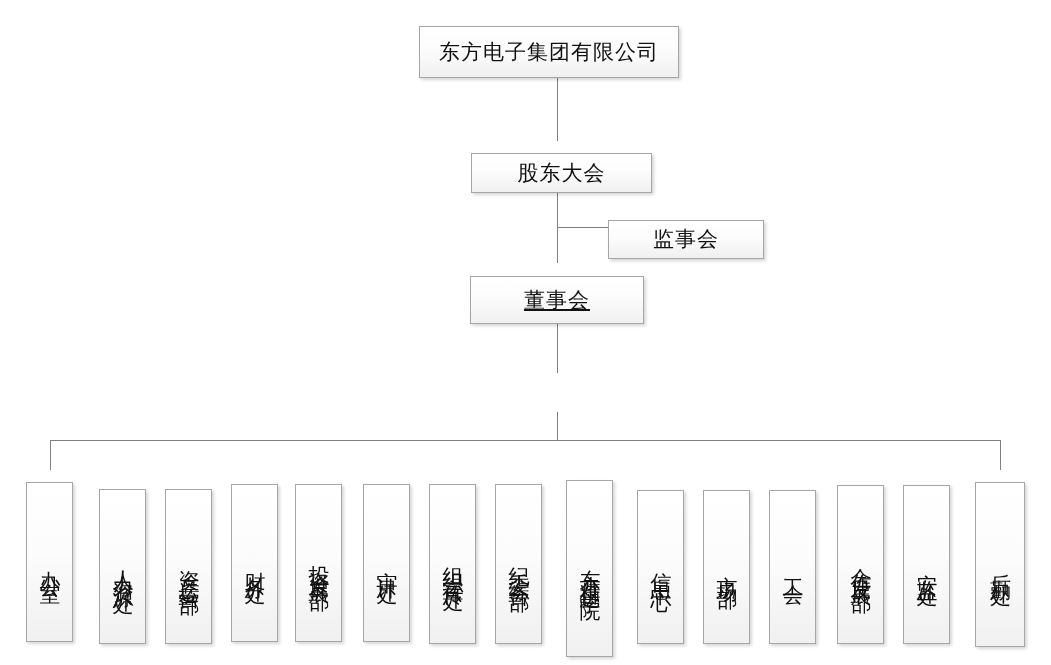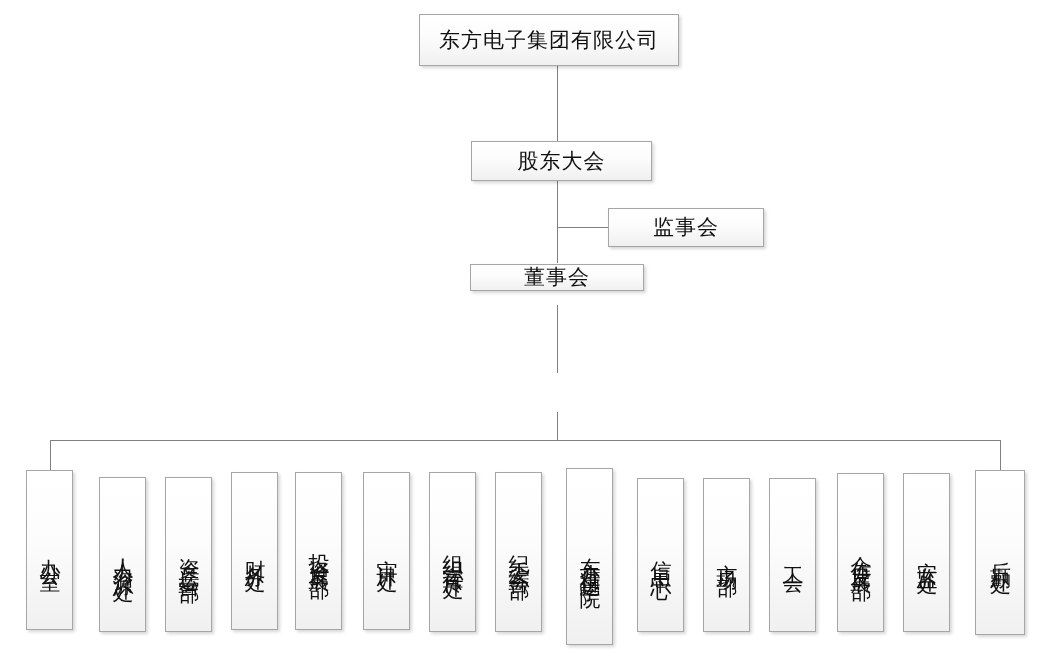--- a/index.html
+++ b/index.html
@@ -24,20 +24,21 @@
     box-sizing: border-box;
     border: 1px solid #a6a6a6;
     background: linear-gradient(to bottom, #ffffff 0%, #fcfcfc 45%, #f0f0f0 100%);
     box-shadow: 2px 2px 3px rgba(0,0,0,0.16);
     color: #111111;
     display: flex;
     align-items: center;
     justify-content: center;
     text-align: center;
     line-height: 1.0;
+    margin-top: 12px;
   }
 
   
   .node.horiz {
     font-size: 21px;
     letter-spacing: 1px;
     white-space: nowrap;
   }
 
   
@@ -88,21 +89,21 @@
   </div>
 
   <div class="node horiz" style="left:471px; top:141px; width:181px; height:40px;">
     <span class="nlabel">股东大会</span>
   </div>
 
   <div class="node horiz" style="left:608px; top:208px; width:156px; height:39px;">
     <span class="nlabel">监事会</span>
   </div>
 
-  <div class="node horiz" style="left:470px; top:264px; width:174px; height:27px;">
+  <div class="node horiz" style="left:470px; top:264px; width:174px; height:48px;text-decoration:underline;">
     <span class="nlabel">董事会</span>
   </div>
 
 
   <div class="node vert" style="left:26px; top:470px; width:47px; height:160px;">
     <span class="nlabel">办公室</span>
   </div>
 
   <div class="node vert" style="left:99px; top:477px; width:47px; height:155px;">
     <span class="nlabel">人力资源处</span>

